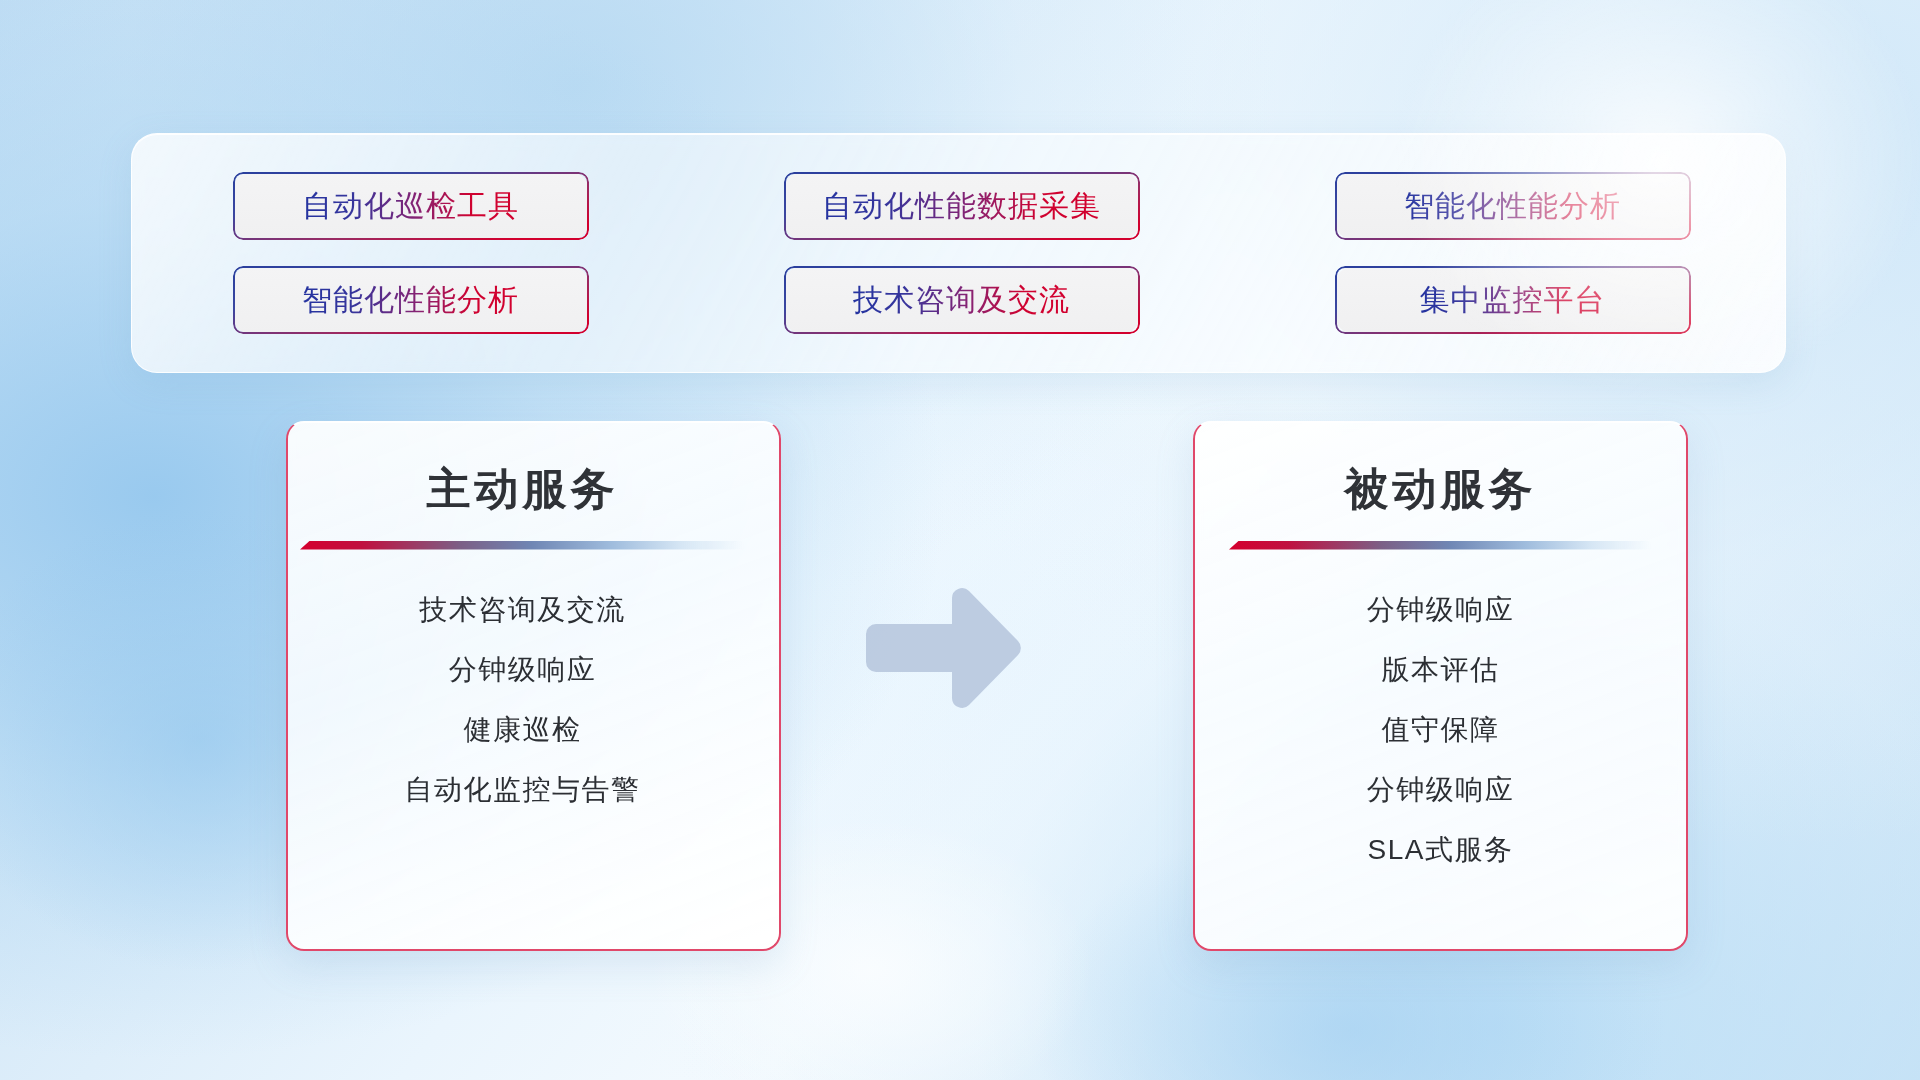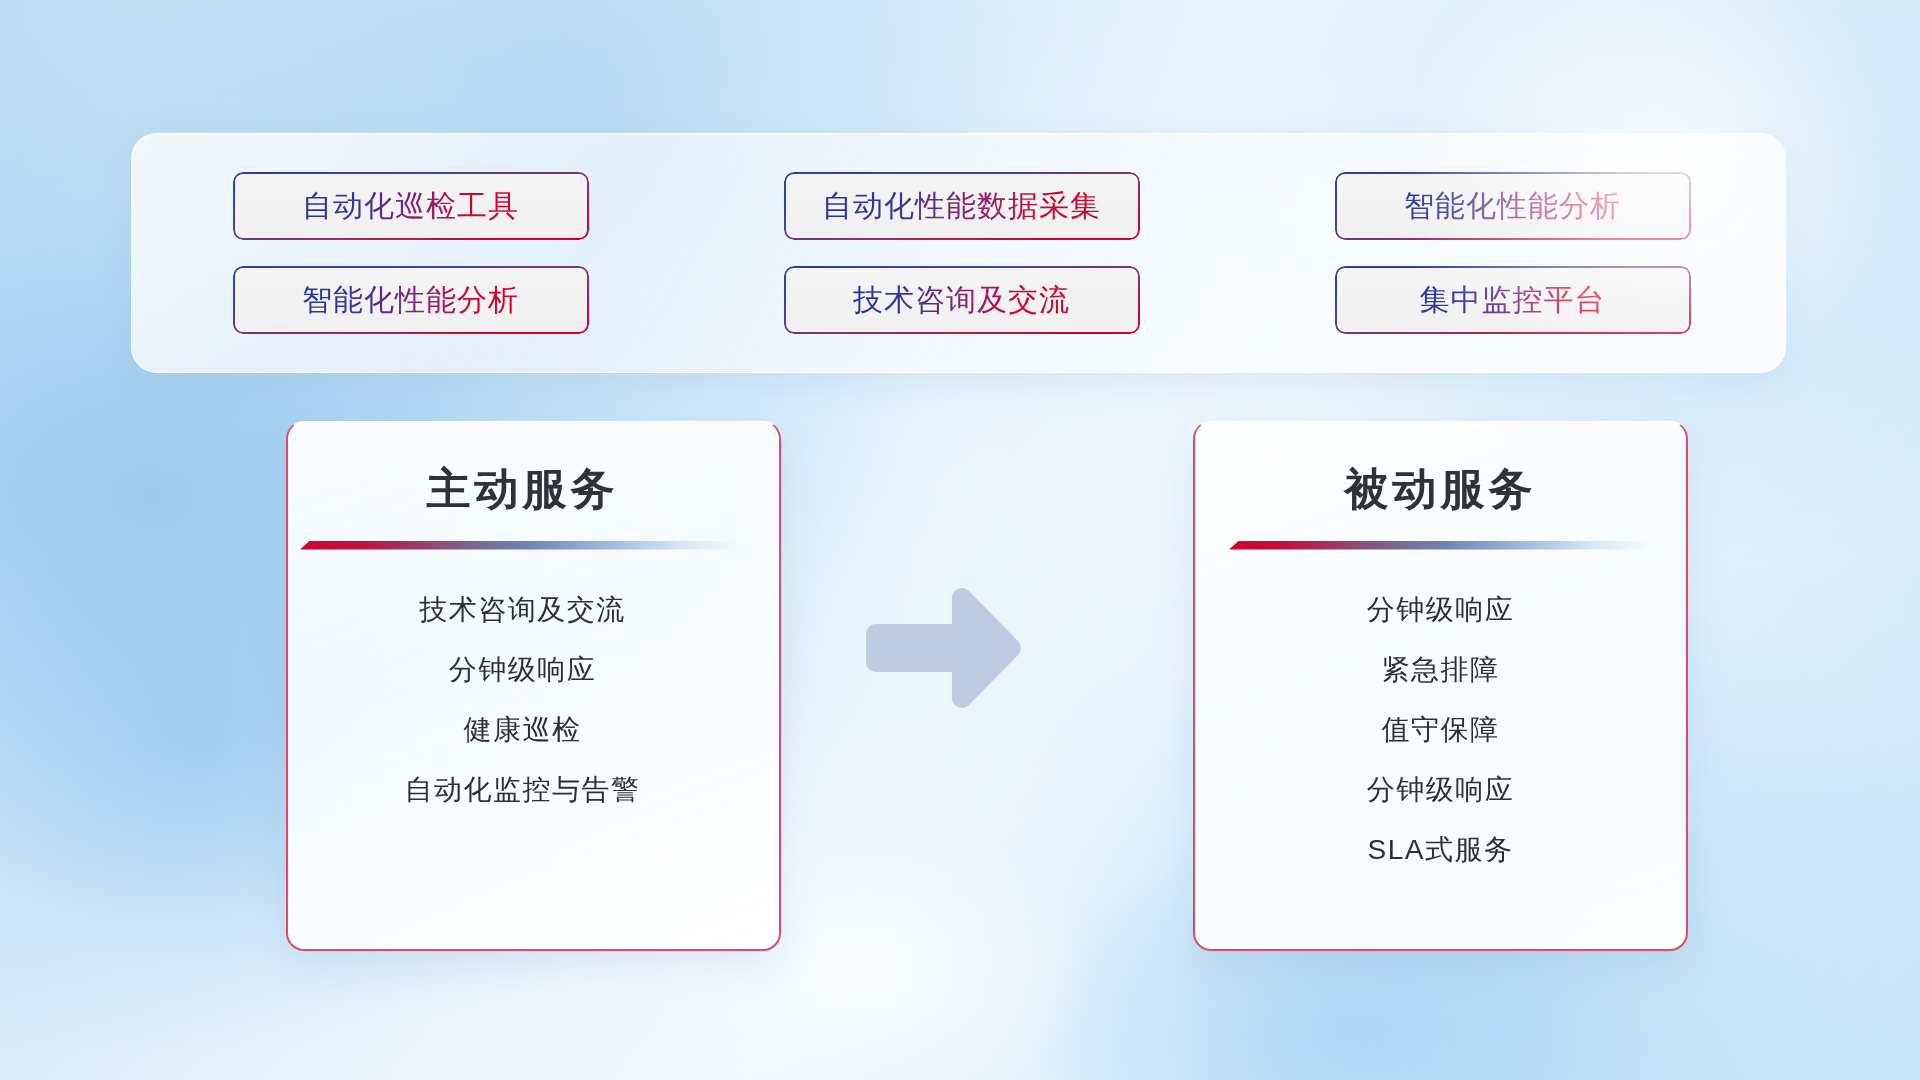--- a/index.html
+++ b/index.html
@@ -238,20 +238,20 @@
     <svg viewBox="0 0 164 120" xmlns="http://www.w3.org/2000/svg" aria-hidden="true">
       <path d="M14 36 h76 V10 a10 10 0 0 1 17 -7 l49 50 a10 10 0 0 1 0 14 l-49 50 a10 10 0 0 1 -17 -7 V84 H14 a10 10 0 0 1 -10 -10 V46 a10 10 0 0 1 10 -10 z" fill="currentColor" opacity="0.92"></path>
     </svg>
   </div>
 
   <section class="card card-right">
     <h2 class="card-title">被动服务</h2>
     <div class="card-divider"></div>
     <ul class="card-list">
       <li>分钟级响应</li>
-      <li>紧急排障</li>
+      <li>版本评估</li>
       <li>值守保障</li>
       <li>分钟级响应</li>
       <li>SLA式服务</li>
     </ul>
   </section>
 
 </div>
 
 </body></html>

